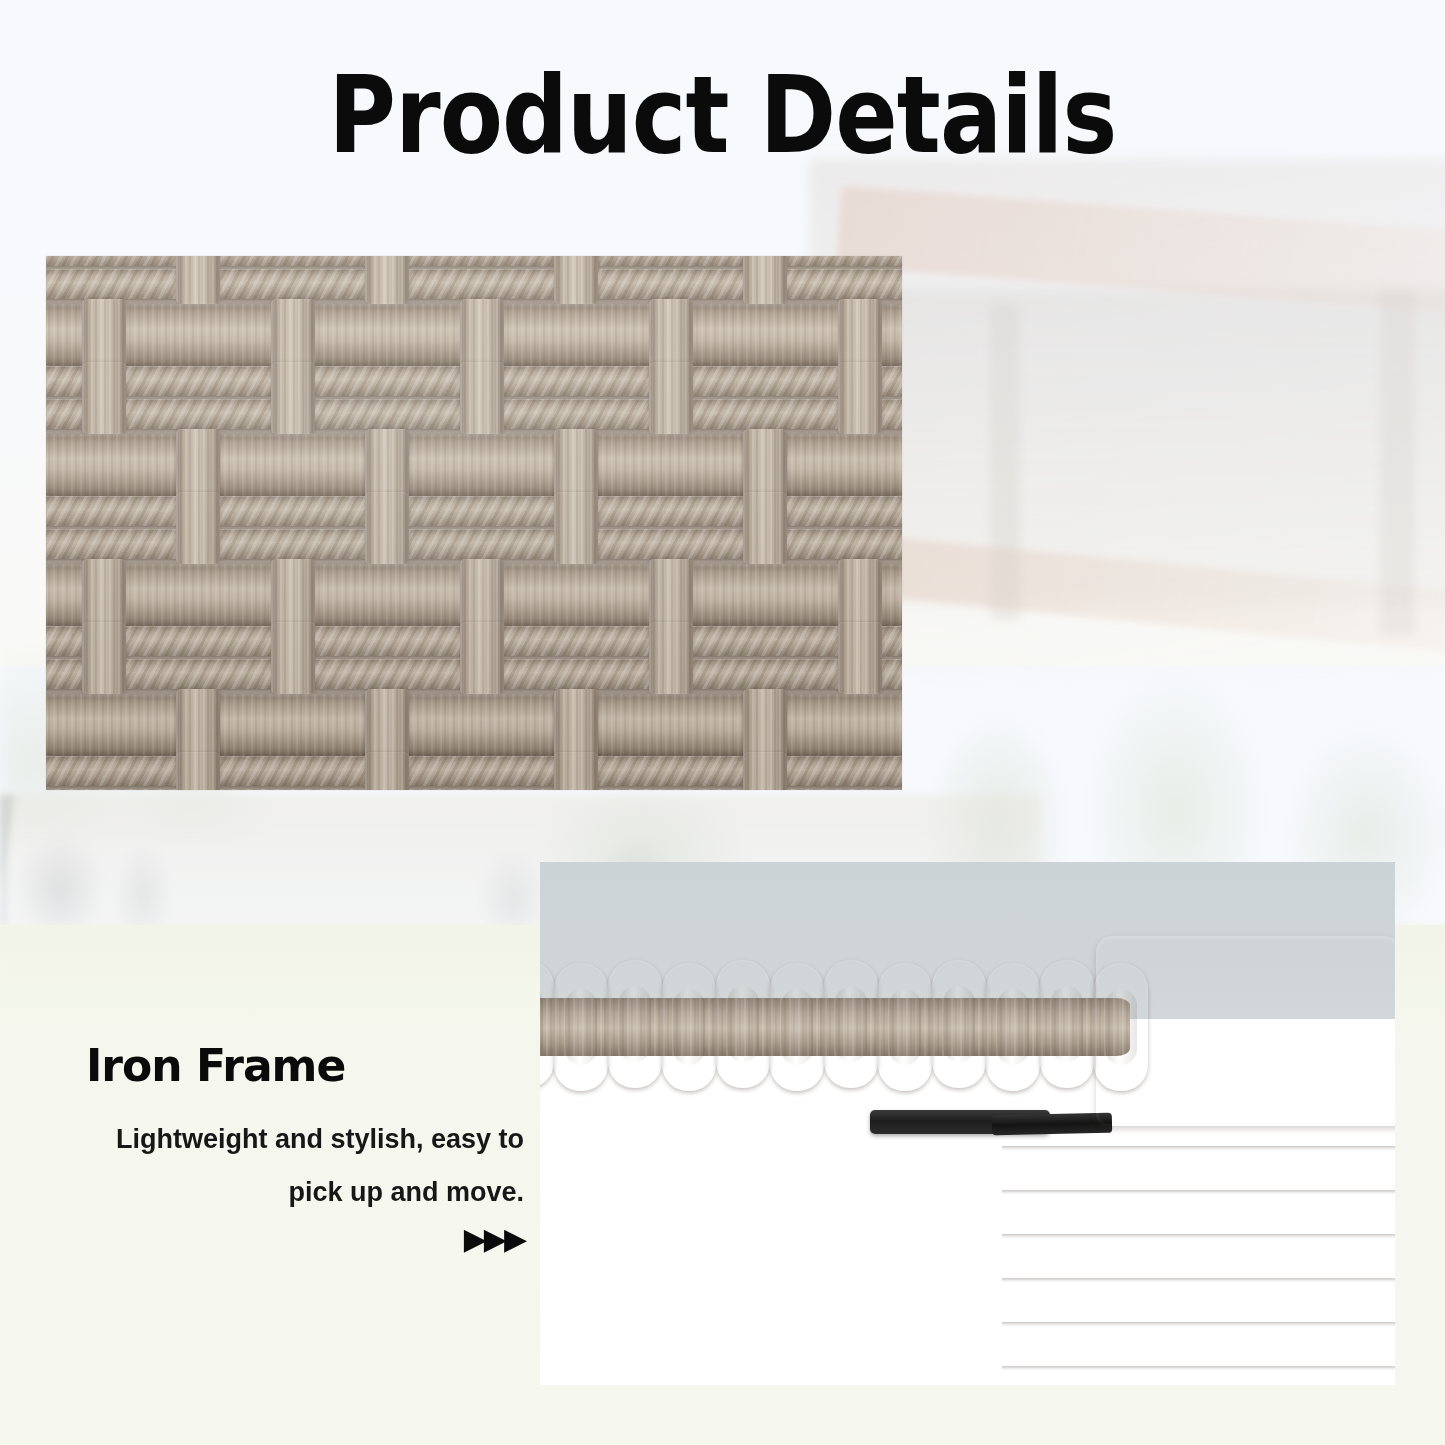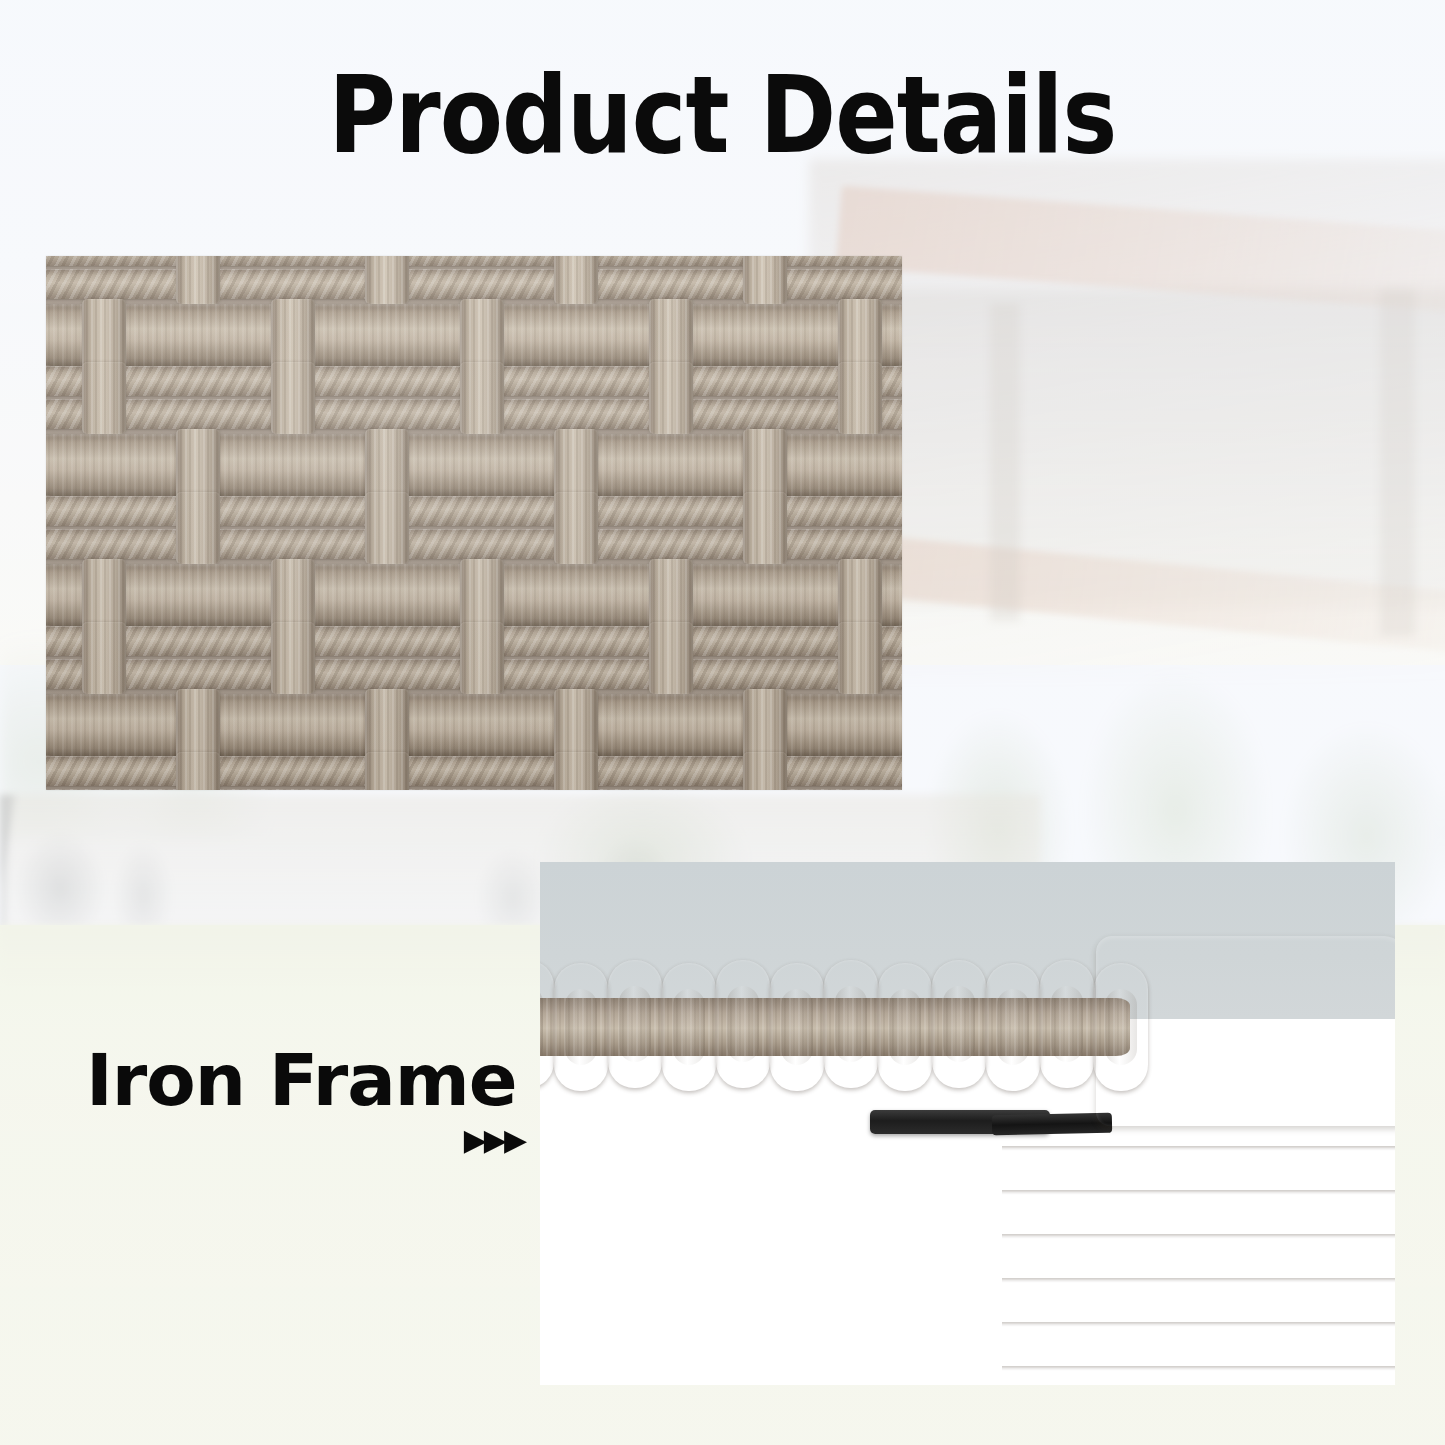--- a/index.html
+++ b/index.html
@@ -172,21 +172,21 @@
     color:#171717;width:452px;
   }
   .pe-arrows{
     margin-top:10px;font-size:30px;letter-spacing:-3px;color:#0a0a0a;line-height:1;
   }
 
   
   .if-block{position:absolute;left:86px;top:1043px;width:438px;text-align:right;}
   .if-head{
     font-family:"DejaVu Sans", sans-serif;
-    font-weight:bold;font-size:72px;line-height:1.05;color:#0a0a0a;
+    font-weight:bold;font-size:44px;line-height:1.05;color:#0a0a0a;
     letter-spacing:-1px;text-align:left;
   }
   .if-body{
     margin-top:24px;font-weight:bold;font-size:27px;line-height:1.95;
     color:#171717;text-align:right;
   }
   .if-arrows{
     margin-top:6px;font-size:30px;letter-spacing:-3px;color:#0a0a0a;line-height:1;text-align:right;
   }
 
@@ -376,20 +376,21 @@
         <div class="post" style="left: 319px; top: 496px; height: 72px;"></div>
         <div class="post" style="left: 508px; top: 496px; height: 72px;"></div>
         <div class="post" style="left: 697px; top: 496px; height: 72px;"></div>
       </div>
     <div class="panel-shade"></div>
   </div>
 
 
   <div class="if-block">
     <div class="if-head">Iron Frame</div>
+    <div class="if-body">Lightweight and stylish, easy to pick up and move.</div>
     <div class="if-arrows">▶▶▶</div>
   </div>
 
   <div class="frame-photo">
     <div class="fp-sky"></div>
     <div class="fp-white"></div>
     <div class="side-weave" id="sideweave">
         <div class="sw-band" style="top: -6px;"></div>
         <div class="sw-band" style="top: 38px;"></div>
         <div class="sw-band" style="top: 82px;"></div>

